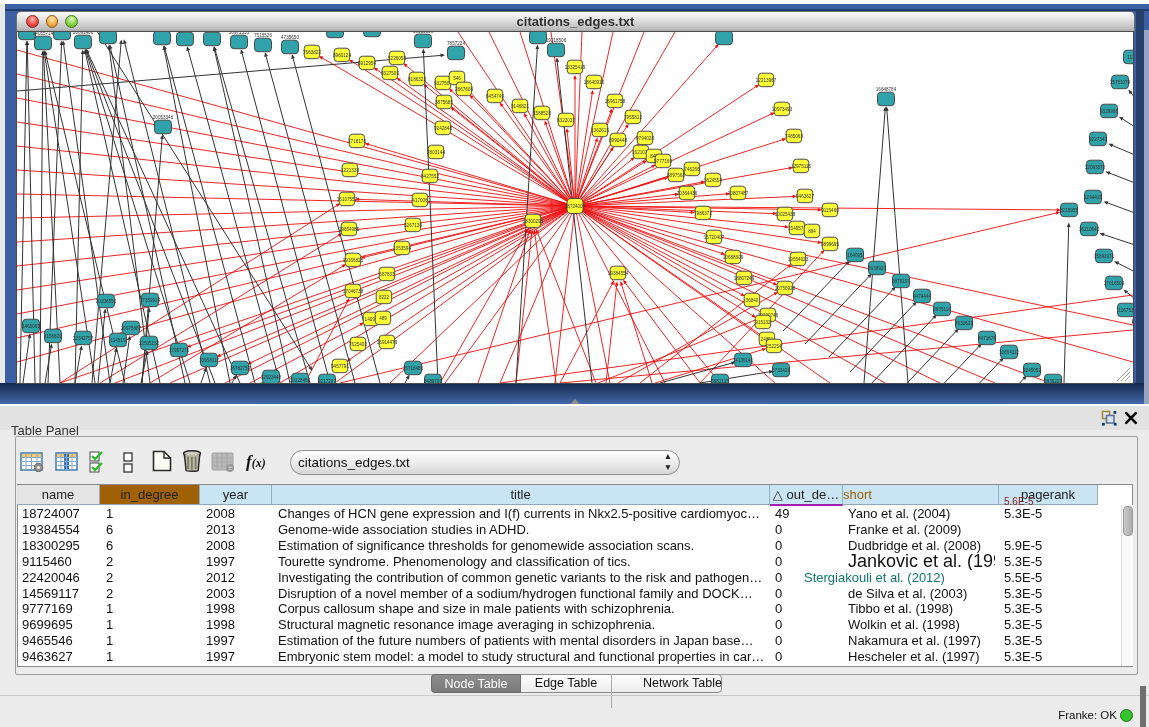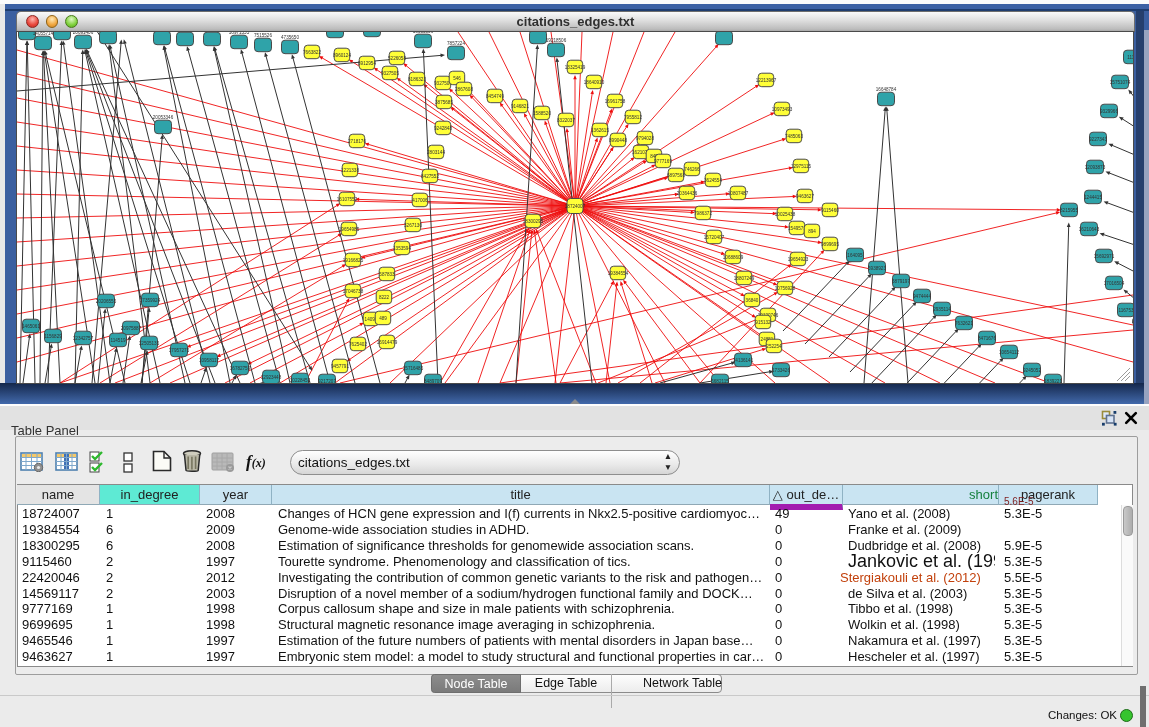--- a/index.html
+++ b/index.html
@@ -674,36 +674,36 @@
   </svg>
 <div style="position:absolute;left:246px;top:449px;width:30px;height:26px;font-family:'Liberation Serif',serif;font-style:italic;font-weight:bold;font-size:17px;color:#111;line-height:26px">f<span style="font-size:12px">(x)</span></div>
 
 <div class="abs" style="left:290px;top:450px;width:390px;height:25px;border:1px solid #8e8e8e;border-radius:13px;
 background:linear-gradient(#ffffff,#e9e9e9 60%,#d6d6d6);box-sizing:border-box"></div>
 <div class="abs" style="left:298px;top:450px;width:300px;height:25px;line-height:25px;font-size:13.5px;color:#111">citations_edges.txt</div>
 <div class="abs" style="left:661px;top:451px;width:14px;height:23px;color:#222;font-size:8.5px;line-height:1.3;text-align:center">▲<br>▼</div>
 
 <div class="abs" style="left:17px;top:484px;width:1116px;height:183px;background:#fff;border:1px solid #8a8a8a;box-sizing:border-box"></div>
 <div style="position:absolute;left:17px;top:485px;width:82px;height:19px;background:#e4e4e4;border-right:1px solid #8fb2c4;border-bottom:1px solid #8fa8b5;text-align:center;line-height:19px;font-size:13px;color:#222">name</div>
-<div style="position:absolute;left:100px;top:485px;width:99px;height:19px;background:#5eead4;border-right:1px solid #8fb2c4;border-bottom:1px solid #8fa8b5;text-align:center;line-height:19px;font-size:13px;color:#222">in_degree</div>
+<div style="position:absolute;left:100px;top:485px;width:99px;height:19px;background:#a16207;border-right:1px solid #8fb2c4;border-bottom:1px solid #8fa8b5;text-align:center;line-height:19px;font-size:13px;color:#222">in_degree</div>
 <div style="position:absolute;left:200px;top:485px;width:71px;height:19px;background:#c9e4f2;border-right:1px solid #8fb2c4;border-bottom:1px solid #8fa8b5;text-align:center;line-height:19px;font-size:13px;color:#222">year</div>
 <div style="position:absolute;left:272px;top:485px;width:497px;height:19px;background:#c9e4f2;border-right:1px solid #8fb2c4;border-bottom:1px solid #8fa8b5;text-align:center;line-height:19px;font-size:13px;color:#222">title</div>
-<div style="position:absolute;left:770px;top:485px;width:72px;height:19px;background:#c9e4f2;border-right:1px solid #8fb2c4;border-bottom:6px solid #a21caf;text-align:center;line-height:19px;font-size:13px;color:#222">△ out_de…</div>
-<div style="position:absolute;left:843px;top:485px;width:155px;height:19px;background:#c9e4f2;border-right:1px solid #8fb2c4;border-bottom:1px solid #8fa8b5;text-align:right;line-height:19px;font-size:13px;color:#15803d">short</div>
+<div style="position:absolute;left:770px;top:485px;width:72px;height:19px;background:#c9e4f2;border-right:1px solid #8fb2c4;border-bottom:2px solid #a21caf;text-align:center;line-height:19px;font-size:13px;color:#222">△ out_de…</div>
+<div style="position:absolute;left:843px;top:485px;width:155px;height:19px;background:#c9e4f2;border-right:1px solid #8fb2c4;border-bottom:1px solid #8fa8b5;text-align:left;line-height:19px;font-size:13px;color:#a16207">short</div>
 <div style="position:absolute;left:999px;top:485px;width:98px;height:19px;background:#c9e4f2;border-right:1px solid #8fb2c4;border-bottom:1px solid #8fa8b5;text-align:center;line-height:19px;font-size:13px;color:#222">pagerank</div>
 <div style="position:absolute;left:22px;top:506.0px;width:74px;height:15.9px;line-height:15.9px;font-size:13px;color:#111;white-space:nowrap;overflow:hidden">18724007</div>
 <div style="position:absolute;left:106px;top:506.0px;width:90px;height:15.9px;line-height:15.9px;font-size:13px;color:#111;white-space:nowrap;overflow:hidden">1</div>
 <div style="position:absolute;left:206px;top:506.0px;width:62px;height:15.9px;line-height:15.9px;font-size:13px;color:#111;white-space:nowrap;overflow:hidden">2008</div>
 <div style="position:absolute;left:278px;top:506.0px;width:488px;height:15.9px;line-height:15.9px;font-size:13px;color:#111;white-space:nowrap;overflow:hidden">Changes of HCN gene expression and I(f) currents in Nkx2.5-positive cardiomyoc…</div>
 <div style="position:absolute;left:775px;top:506.0px;width:64px;height:15.9px;line-height:15.9px;font-size:13px;color:#111;white-space:nowrap;overflow:hidden">49</div>
-<div style="position:absolute;left:848px;top:506.0px;width:147px;height:15.9px;line-height:15.9px;font-size:13px;color:#111;white-space:nowrap;overflow:hidden">Yano et al. (2008)</div>
+<div style="position:absolute;left:848px;top:506.0px;width:147px;height:15.9px;line-height:15.9px;font-size:13px;color:#111;white-space:nowrap;overflow:hidden">Yano et al. (2004)</div>
 <div style="position:absolute;left:1004px;top:506.0px;width:90px;height:15.9px;line-height:15.9px;font-size:13px;color:#111;white-space:nowrap;overflow:hidden">5.3E-5</div>
 <div style="position:absolute;left:22px;top:521.9px;width:74px;height:15.9px;line-height:15.9px;font-size:13px;color:#111;white-space:nowrap;overflow:hidden">19384554</div>
 <div style="position:absolute;left:106px;top:521.9px;width:90px;height:15.9px;line-height:15.9px;font-size:13px;color:#111;white-space:nowrap;overflow:hidden">6</div>
-<div style="position:absolute;left:206px;top:521.9px;width:62px;height:15.9px;line-height:15.9px;font-size:13px;color:#111;white-space:nowrap;overflow:hidden">2009</div>
+<div style="position:absolute;left:206px;top:521.9px;width:62px;height:15.9px;line-height:15.9px;font-size:13px;color:#111;white-space:nowrap;overflow:hidden">2013</div>
 <div style="position:absolute;left:278px;top:521.9px;width:488px;height:15.9px;line-height:15.9px;font-size:13px;color:#111;white-space:nowrap;overflow:hidden">Genome-wide association studies in ADHD.</div>
 <div style="position:absolute;left:775px;top:521.9px;width:64px;height:15.9px;line-height:15.9px;font-size:13px;color:#111;white-space:nowrap;overflow:hidden">0</div>
 <div style="position:absolute;left:848px;top:521.9px;width:147px;height:15.9px;line-height:15.9px;font-size:13px;color:#111;white-space:nowrap;overflow:hidden">Franke et al. (2009)</div>
 <div style="position:absolute;left:1004px;top:494px;width:90px;height:15.9px;line-height:15.9px;font-size:10px;color:#7f1d1d;white-space:nowrap;overflow:hidden">5.6E-5</div>
 <div style="position:absolute;left:22px;top:537.8px;width:74px;height:15.9px;line-height:15.9px;font-size:13px;color:#111;white-space:nowrap;overflow:hidden">18300295</div>
 <div style="position:absolute;left:106px;top:537.8px;width:90px;height:15.9px;line-height:15.9px;font-size:13px;color:#111;white-space:nowrap;overflow:hidden">6</div>
 <div style="position:absolute;left:206px;top:537.8px;width:62px;height:15.9px;line-height:15.9px;font-size:13px;color:#111;white-space:nowrap;overflow:hidden">2008</div>
 <div style="position:absolute;left:278px;top:537.8px;width:488px;height:15.9px;line-height:15.9px;font-size:13px;color:#111;white-space:nowrap;overflow:hidden">Estimation of significance thresholds for genomewide association scans.</div>
 <div style="position:absolute;left:775px;top:537.8px;width:64px;height:15.9px;line-height:15.9px;font-size:13px;color:#111;white-space:nowrap;overflow:hidden">0</div>
 <div style="position:absolute;left:848px;top:537.8px;width:147px;height:15.9px;line-height:15.9px;font-size:13px;color:#111;white-space:nowrap;overflow:hidden">Dudbridge et al. (2008)</div>
@@ -713,21 +713,21 @@
 <div style="position:absolute;left:206px;top:553.7px;width:62px;height:15.9px;line-height:15.9px;font-size:13px;color:#111;white-space:nowrap;overflow:hidden">1997</div>
 <div style="position:absolute;left:278px;top:553.7px;width:488px;height:15.9px;line-height:15.9px;font-size:13px;color:#111;white-space:nowrap;overflow:hidden">Tourette syndrome. Phenomenology and classification of tics.</div>
 <div style="position:absolute;left:775px;top:553.7px;width:64px;height:15.9px;line-height:15.9px;font-size:13px;color:#111;white-space:nowrap;overflow:hidden">0</div>
 <div style="position:absolute;left:848px;top:553.7px;width:147px;height:15.9px;line-height:15.9px;font-size:18px;color:#111;white-space:nowrap;overflow:hidden">Jankovic et al. (1997)</div>
 <div style="position:absolute;left:1004px;top:553.7px;width:90px;height:15.9px;line-height:15.9px;font-size:13px;color:#111;white-space:nowrap;overflow:hidden">5.3E-5</div>
 <div style="position:absolute;left:22px;top:569.6px;width:74px;height:15.9px;line-height:15.9px;font-size:13px;color:#111;white-space:nowrap;overflow:hidden">22420046</div>
 <div style="position:absolute;left:106px;top:569.6px;width:90px;height:15.9px;line-height:15.9px;font-size:13px;color:#111;white-space:nowrap;overflow:hidden">2</div>
 <div style="position:absolute;left:206px;top:569.6px;width:62px;height:15.9px;line-height:15.9px;font-size:13px;color:#111;white-space:nowrap;overflow:hidden">2012</div>
 <div style="position:absolute;left:278px;top:569.6px;width:488px;height:15.9px;line-height:15.9px;font-size:13px;color:#111;white-space:nowrap;overflow:hidden">Investigating the contribution of common genetic variants to the risk and pathogen…</div>
 <div style="position:absolute;left:775px;top:569.6px;width:64px;height:15.9px;line-height:15.9px;font-size:13px;color:#111;white-space:nowrap;overflow:hidden">0</div>
-<div style="position:absolute;left:840px;top:569.6px;width:147px;height:15.9px;line-height:15.9px;font-size:13px;color:#c2410c;white-space:nowrap;overflow:hidden">Stergiakouli et al. (2012)</div>
+<div style="position:absolute;left:804px;top:569.6px;width:147px;height:15.9px;line-height:15.9px;font-size:13px;color:#0f766e;white-space:nowrap;overflow:hidden">Stergiakouli et al. (2012)</div>
 <div style="position:absolute;left:1004px;top:569.6px;width:90px;height:15.9px;line-height:15.9px;font-size:13px;color:#111;white-space:nowrap;overflow:hidden">5.5E-5</div>
 <div style="position:absolute;left:22px;top:585.5px;width:74px;height:15.9px;line-height:15.9px;font-size:13px;color:#111;white-space:nowrap;overflow:hidden">14569117</div>
 <div style="position:absolute;left:106px;top:585.5px;width:90px;height:15.9px;line-height:15.9px;font-size:13px;color:#111;white-space:nowrap;overflow:hidden">2</div>
 <div style="position:absolute;left:206px;top:585.5px;width:62px;height:15.9px;line-height:15.9px;font-size:13px;color:#111;white-space:nowrap;overflow:hidden">2003</div>
 <div style="position:absolute;left:278px;top:585.5px;width:488px;height:15.9px;line-height:15.9px;font-size:13px;color:#111;white-space:nowrap;overflow:hidden">Disruption of a novel member of a sodium/hydrogen functional family and DOCK…</div>
 <div style="position:absolute;left:775px;top:585.5px;width:64px;height:15.9px;line-height:15.9px;font-size:13px;color:#111;white-space:nowrap;overflow:hidden">0</div>
 <div style="position:absolute;left:848px;top:585.5px;width:147px;height:15.9px;line-height:15.9px;font-size:13px;color:#111;white-space:nowrap;overflow:hidden">de Silva et al. (2003)</div>
 <div style="position:absolute;left:1004px;top:585.5px;width:90px;height:15.9px;line-height:15.9px;font-size:13px;color:#111;white-space:nowrap;overflow:hidden">5.3E-5</div>
 <div style="position:absolute;left:22px;top:601.4px;width:74px;height:15.9px;line-height:15.9px;font-size:13px;color:#111;white-space:nowrap;overflow:hidden">9777169</div>
 <div style="position:absolute;left:106px;top:601.4px;width:90px;height:15.9px;line-height:15.9px;font-size:13px;color:#111;white-space:nowrap;overflow:hidden">1</div>
@@ -761,14 +761,14 @@
 <div class="abs" style="left:1121px;top:505px;width:11px;height:161px;background:#fafafa;border-left:1px solid #ddd"></div>
 <div class="abs" style="left:1122.5px;top:506px;width:8px;height:28px;background:linear-gradient(90deg,#c9c9c9,#adadad);border:1px solid #9a9a9a;border-radius:4px"></div>
 
 <div class="abs" style="left:431px;top:674px;width:291px;height:19px;border:1px solid #8b8b8b;border-radius:4px;background:linear-gradient(#fdfdfd,#ececec);box-sizing:border-box"></div>
 <div class="abs" style="left:431px;top:674px;width:90px;height:19px;border-radius:3.5px 0 0 3.5px;background:linear-gradient(#8d8d8d,#7a7a7a);border:1px solid #6e6e6e;box-sizing:border-box;
 text-align:center;line-height:18px;font-size:12.5px;color:#fff">Node Table</div>
 <div class="abs" style="left:521px;top:674px;width:91px;height:34px;text-align:center;line-height:18px;font-size:12.5px;color:#111;border-right:1px solid #aaa;box-sizing:border-box">Edge Table</div>
 <div class="abs" style="left:612px;top:674px;width:110px;height:19px;text-align:right;line-height:18px;font-size:12.5px;color:#111">Network Table</div>
 <div class="abs" style="left:0;top:695px;width:1149px;height:1px;background:#c9c9c9"></div>
 
-<div class="abs" style="left:950px;top:709px;width:167px;height:14px;font-size:11.5px;color:#111;text-align:right">Changes: OK</div>
+<div class="abs" style="left:950px;top:709px;width:167px;height:14px;font-size:11.5px;color:#111;text-align:right">Franke: OK</div>
 <div class="abs" style="left:1120px;top:709px;width:13px;height:13px;border-radius:7px;background:#35c42e;border:1.5px solid #1d6b18;box-sizing:border-box"></div>
 <div class="abs" style="left:1140px;top:686px;width:6px;height:41px;background:#6f6f6f"></div>
 </body></html>

